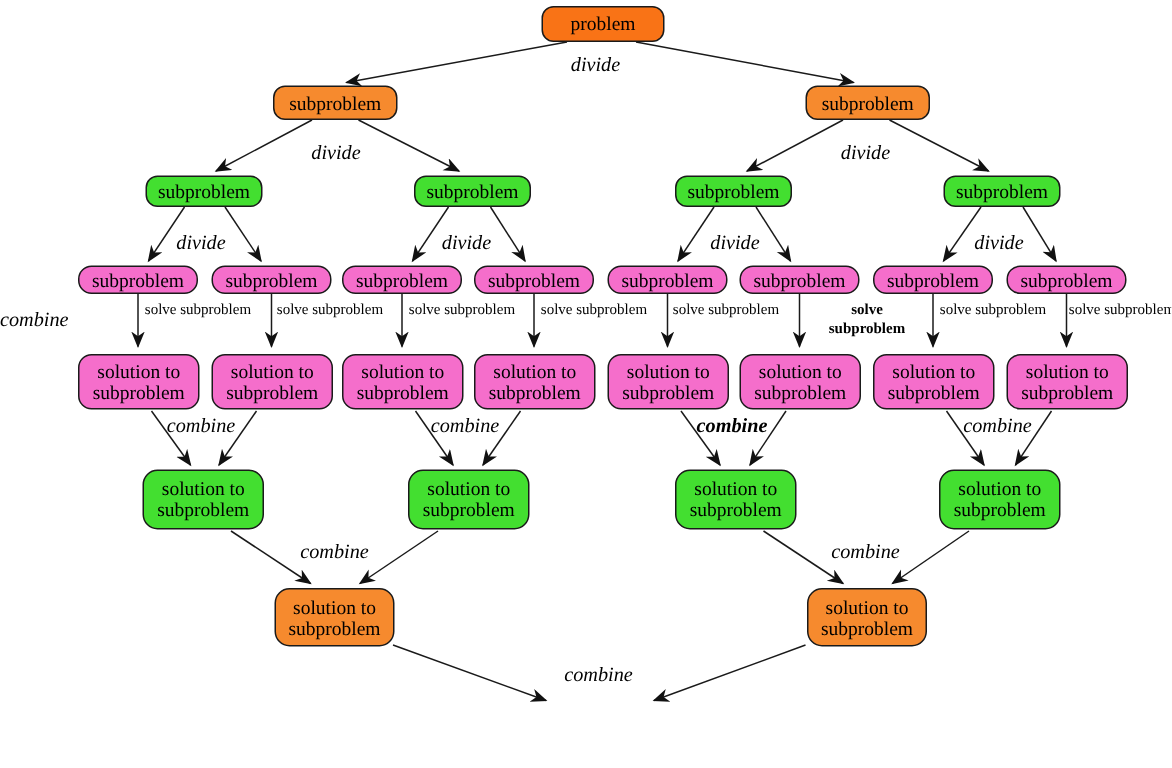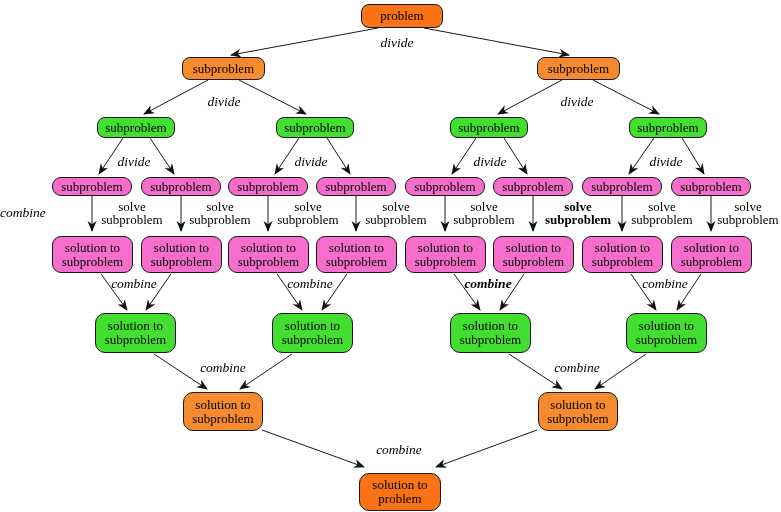--- a/index.html
+++ b/index.html
@@ -16,21 +16,21 @@
   }
   .r8{border-radius:8px;} .r9{border-radius:9px;} .r10{border-radius:10px;}
   .cyan{background:#f97316;} .orange{background:#F68A2E;}
   .green{background:#43DF30;} .pink{background:#F56ECB;}
   .elabel{
     position:absolute;z-index:3;color:#000;font-size:13.5px;line-height:13px;
     transform:translateX(-50%);white-space:nowrap;text-align:center;
   }
   .it{font-style:italic;text-align:right;}
   .b{font-weight:bold;}
-  .solve{white-space:normal;width:74px;font-size:13px;text-align:center;}
+  .solve{white-space:normal;width:74px;font-size:10px;text-align:center;}
   .conq{transform:none;left:0;}
 </style>
 </head>
 <body>
 
 <div id="canvas">
 
   <svg id="edges" width="781" height="512">
     <defs>
       <marker id="arw" markerUnits="userSpaceOnUse" markerWidth="12" markerHeight="10" refX="10" refY="4.5" orient="auto">
@@ -106,21 +106,20 @@
   <div class="node pink r9" style="left:671px;top:236px;width:81px;height:37px">solution to subproblem</div>
 
   <div class="node green r10" style="left:95px;top:313px;width:81px;height:40px">solution to subproblem</div>
   <div class="node green r10" style="left:272px;top:313px;width:81px;height:40px">solution to subproblem</div>
   <div class="node green r10" style="left:450px;top:313px;width:81px;height:40px">solution to subproblem</div>
   <div class="node green r10" style="left:626px;top:313px;width:81px;height:40px">solution to subproblem</div>
 
   <div class="node orange r10" style="left:183px;top:392px;width:80px;height:39px">solution to subproblem</div>
   <div class="node orange r10" style="left:538px;top:392px;width:80px;height:39px">solution to subproblem</div>
 
-  <div class="node cyan r10" style="left:359px;top:473px;width:82px;height:38px">solution to problem</div>
 
   <div class="elabel it" style="left:397px;top:36px">divide</div>
   <div class="elabel it" style="left:224px;top:95px">divide</div>
   <div class="elabel it" style="left:577px;top:95px">divide</div>
   <div class="elabel it" style="left:134px;top:155px">divide</div>
   <div class="elabel it" style="left:311px;top:155px">divide</div>
   <div class="elabel it" style="left:490px;top:155px">divide</div>
   <div class="elabel it" style="left:666px;top:155px">divide</div>
 
   <div class="elabel it conq" style="top:206px">combine</div>

